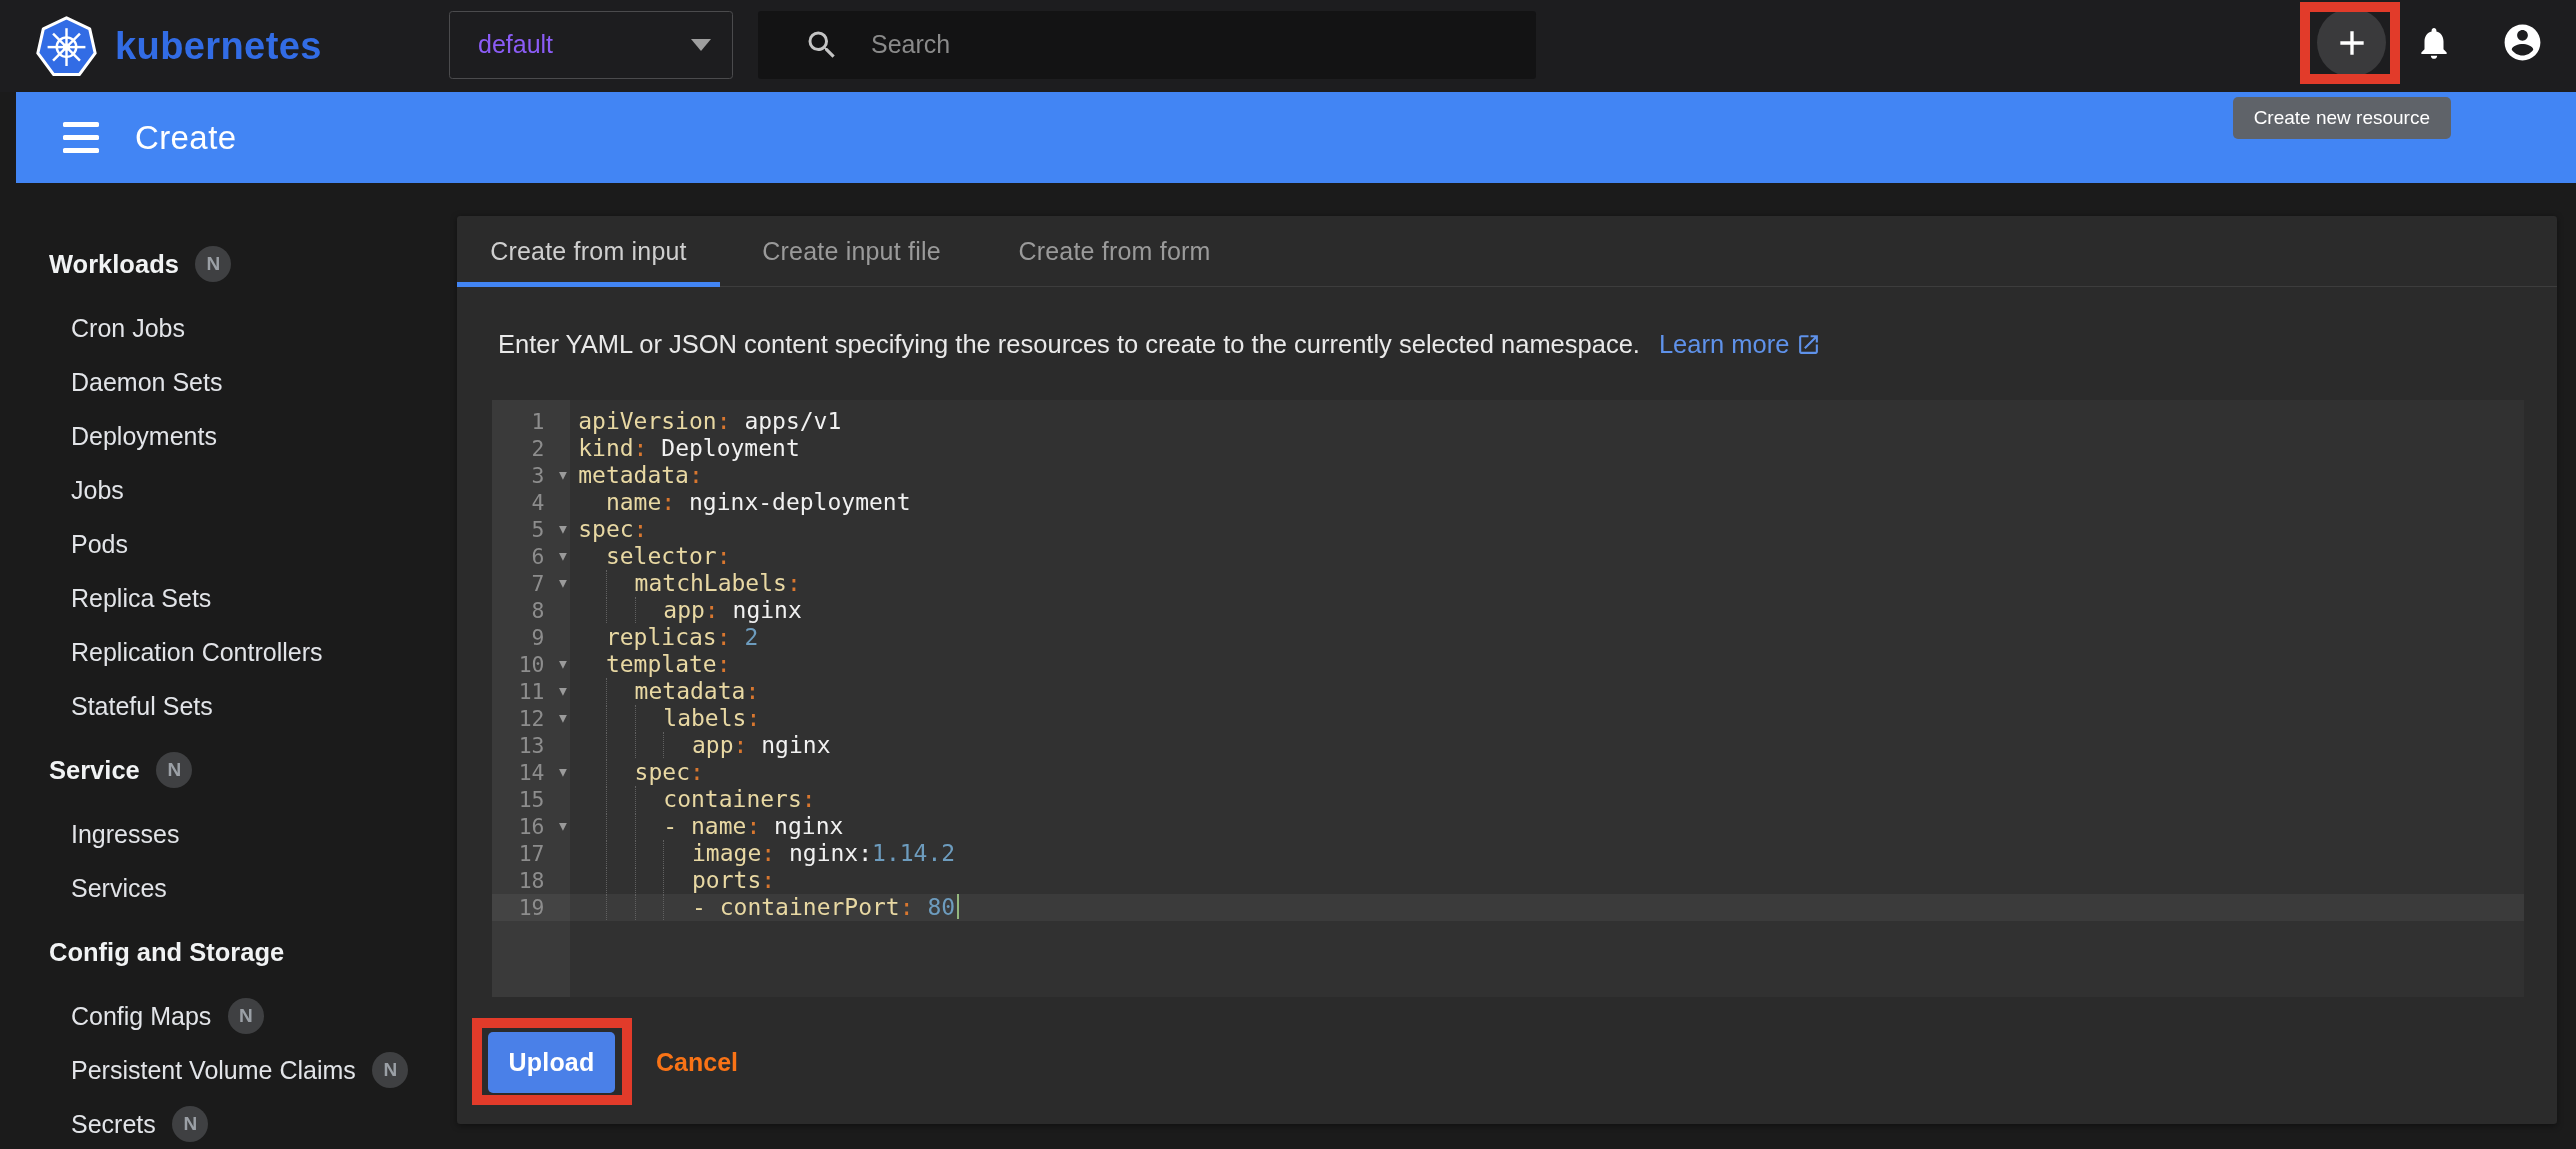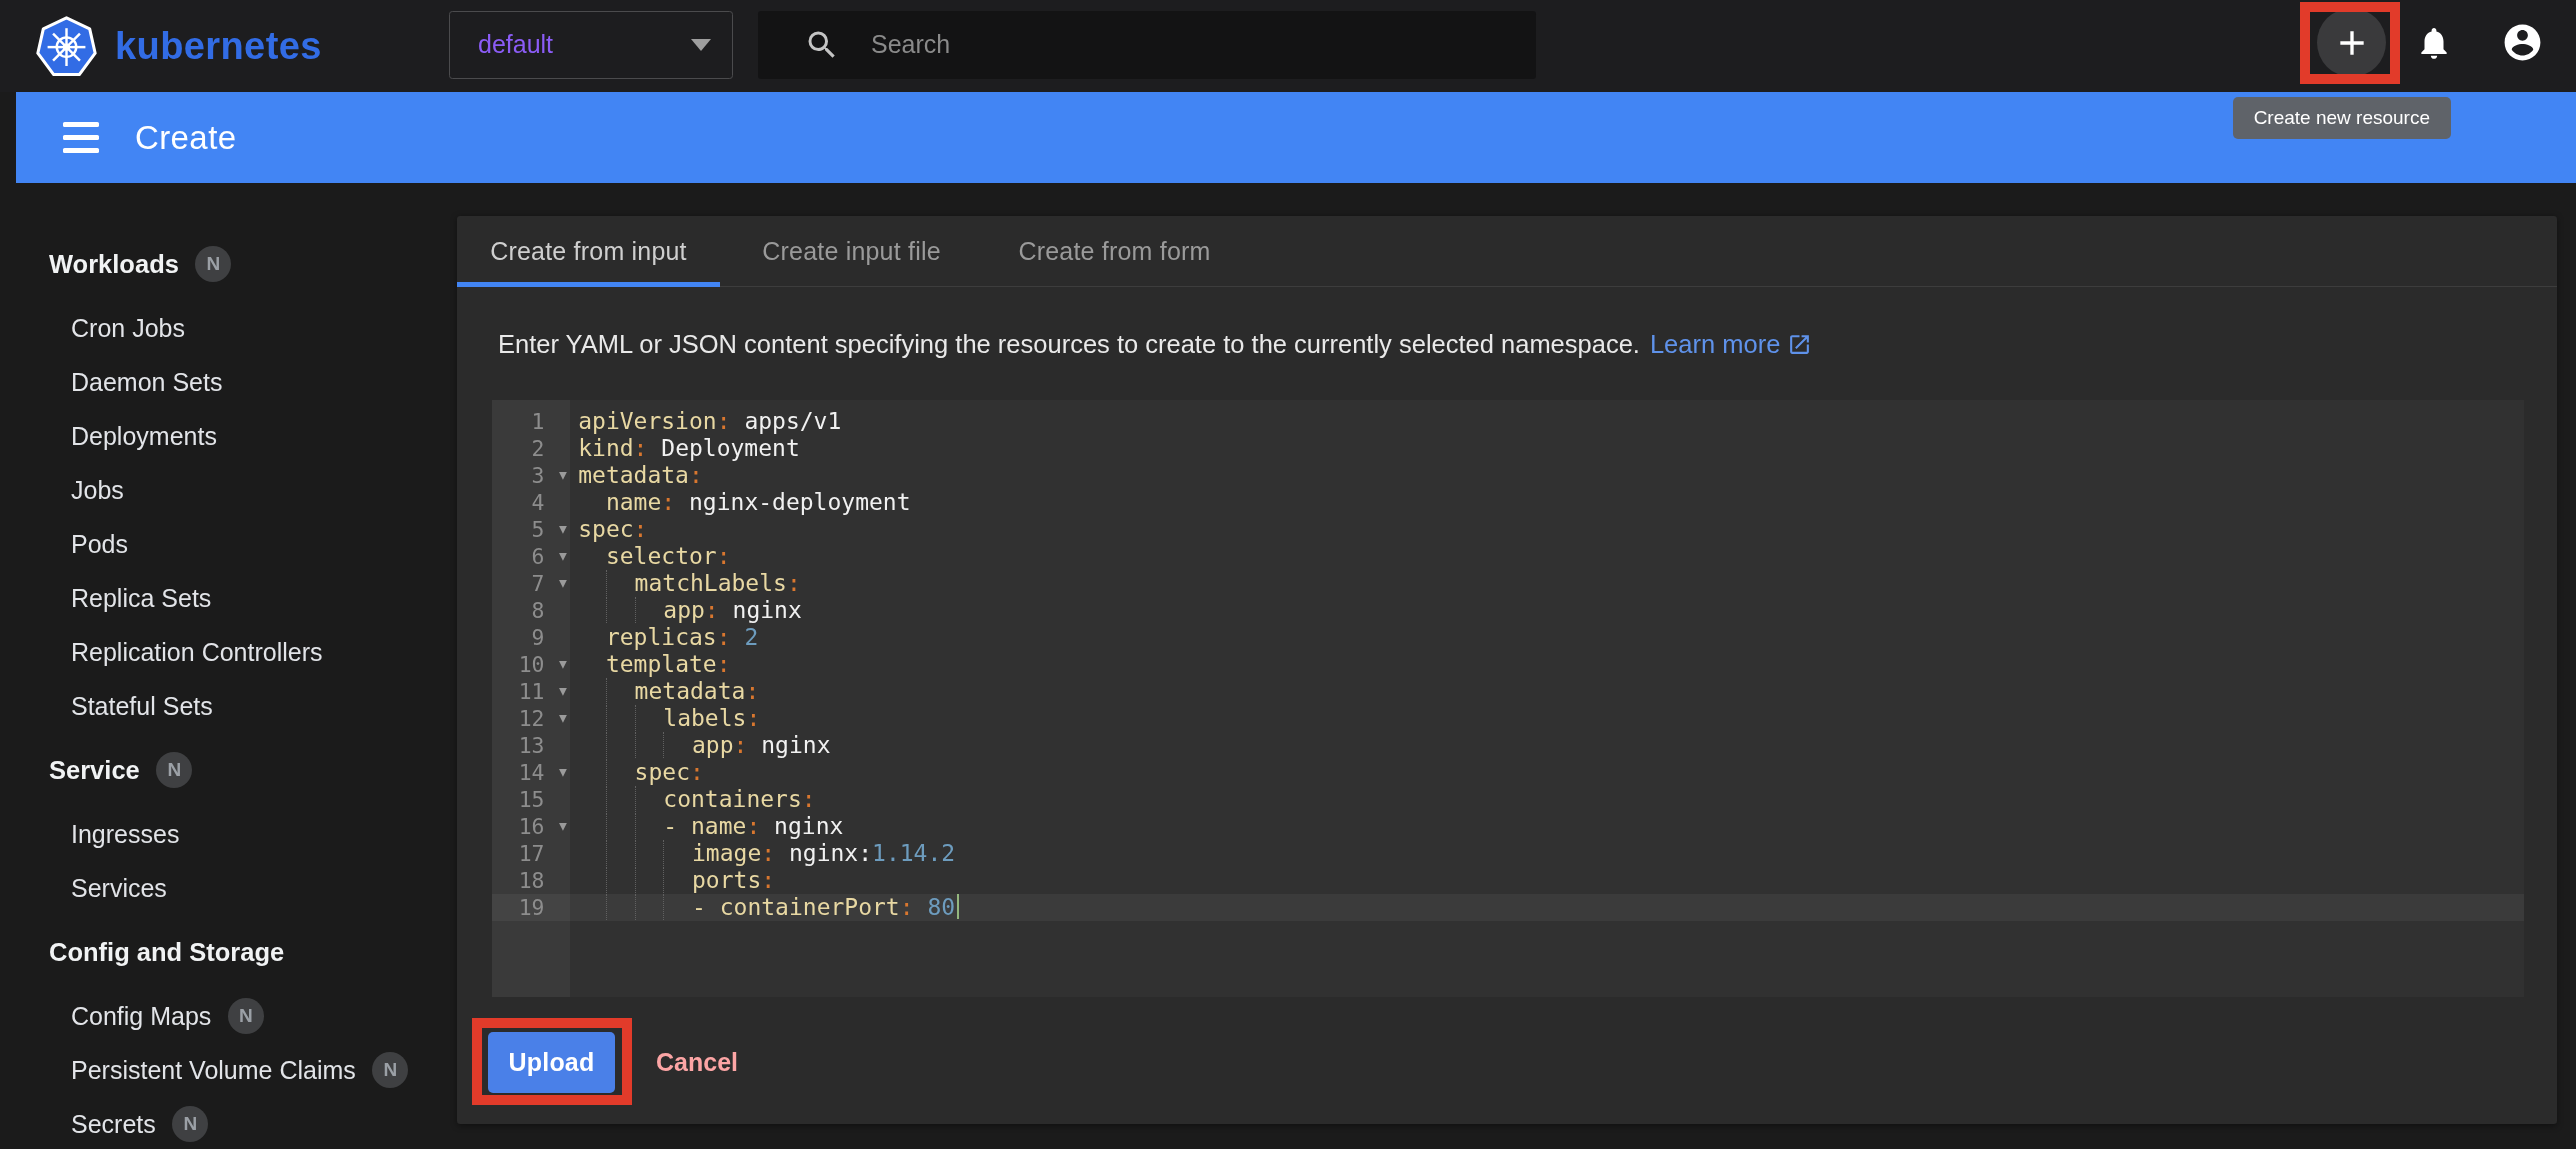--- a/index.html
+++ b/index.html
@@ -59,21 +59,21 @@
 
   
   .card{position:absolute;left:457px;top:216px;width:2100px;height:908px;background:#2b2b2b;
     border-radius:3.3px;box-shadow:0 1.6px 6.6px rgba(0,0,0,.4)}
   .tabrow{position:absolute;left:0;top:0;width:100%;height:71px;border-bottom:1.6px solid #3d3d3d;
     display:flex}
   .tab{width:263px;height:71px;display:flex;align-items:center;justify-content:center;
     font-size:25px;font-weight:500;color:#9a9a9a;cursor:pointer;letter-spacing:0.2px}
   .tab.active{color:#cfcfcf;box-shadow:inset 0 -5px 0 var(--primary)}
   .instruction{position:absolute;left:41px;top:114px;font-size:25.5px;color:#e9e9e9;
-    display:flex;align-items:center;gap:10px;white-space:nowrap}
+    display:flex;align-items:center;gap:19px;white-space:nowrap}
   .learn-link{color:var(--link);text-decoration:none;display:inline-flex;align-items:center;gap:6.6px;cursor:pointer}
 
   
   .editor{position:absolute;left:35px;top:184px;width:2032px;height:597px;background:#313131;
     font-family:"DejaVu Sans Mono",monospace;cursor:text}
   .gutter-strip{position:absolute;left:0;top:0;bottom:0;width:78px;background:#3a3a3a}
   .editor-lines{position:absolute;inset:0;padding-top:8.2px;display:flex;flex-direction:column}
   .cl{display:flex;height:27px;line-height:27px;position:relative}
   .cl.active{background:rgba(255,255,255,.05)}
   .cl .gut{width:78px;flex:none;position:relative;text-align:right;padding-right:25.5px;
@@ -88,21 +88,21 @@
   .tk-d{color:var(--tok-key)}
   .tk-g{border-left:0.8px dotted #616161}
   .tk-cur{display:inline-block;width:2.5px;height:25px;background:var(--cursor);
     vertical-align:-4.1px;margin-left:1.6px}
 
   
   .actions{position:absolute;left:31px;top:816px;display:flex;align-items:center}
   .upload-btn{width:127px;height:61px;background:#4a80e8;border:none;border-radius:5px;color:#fff;
     font-size:25px;font-weight:700;font-family:"Liberation Sans",sans-serif;cursor:pointer;
     display:flex;align-items:center;justify-content:center;letter-spacing:0.2px}
-  .cancel-btn{margin-left:41px;color:#fca5a5;font-size:25px;font-weight:700;cursor:pointer;text-decoration:none}
+  .cancel-btn{margin-left:41px;color:#f97316;font-size:25px;font-weight:700;cursor:pointer;text-decoration:none}
 </style>
 </head>
 <body>
 
 <div class="topbar">
   <div class="brand">
     <span style="display:inline-flex">
       <svg width="61" height="61" viewBox="0 0 100 100">
         <polygon points="50,3 88,21 97,61 71,96 29,96 3,61 12,21" fill="#326ce5" stroke="#ffffff" stroke-width="5" stroke-linejoin="round"></polygon>
         <g stroke="#ffffff" stroke-width="4" fill="none">

